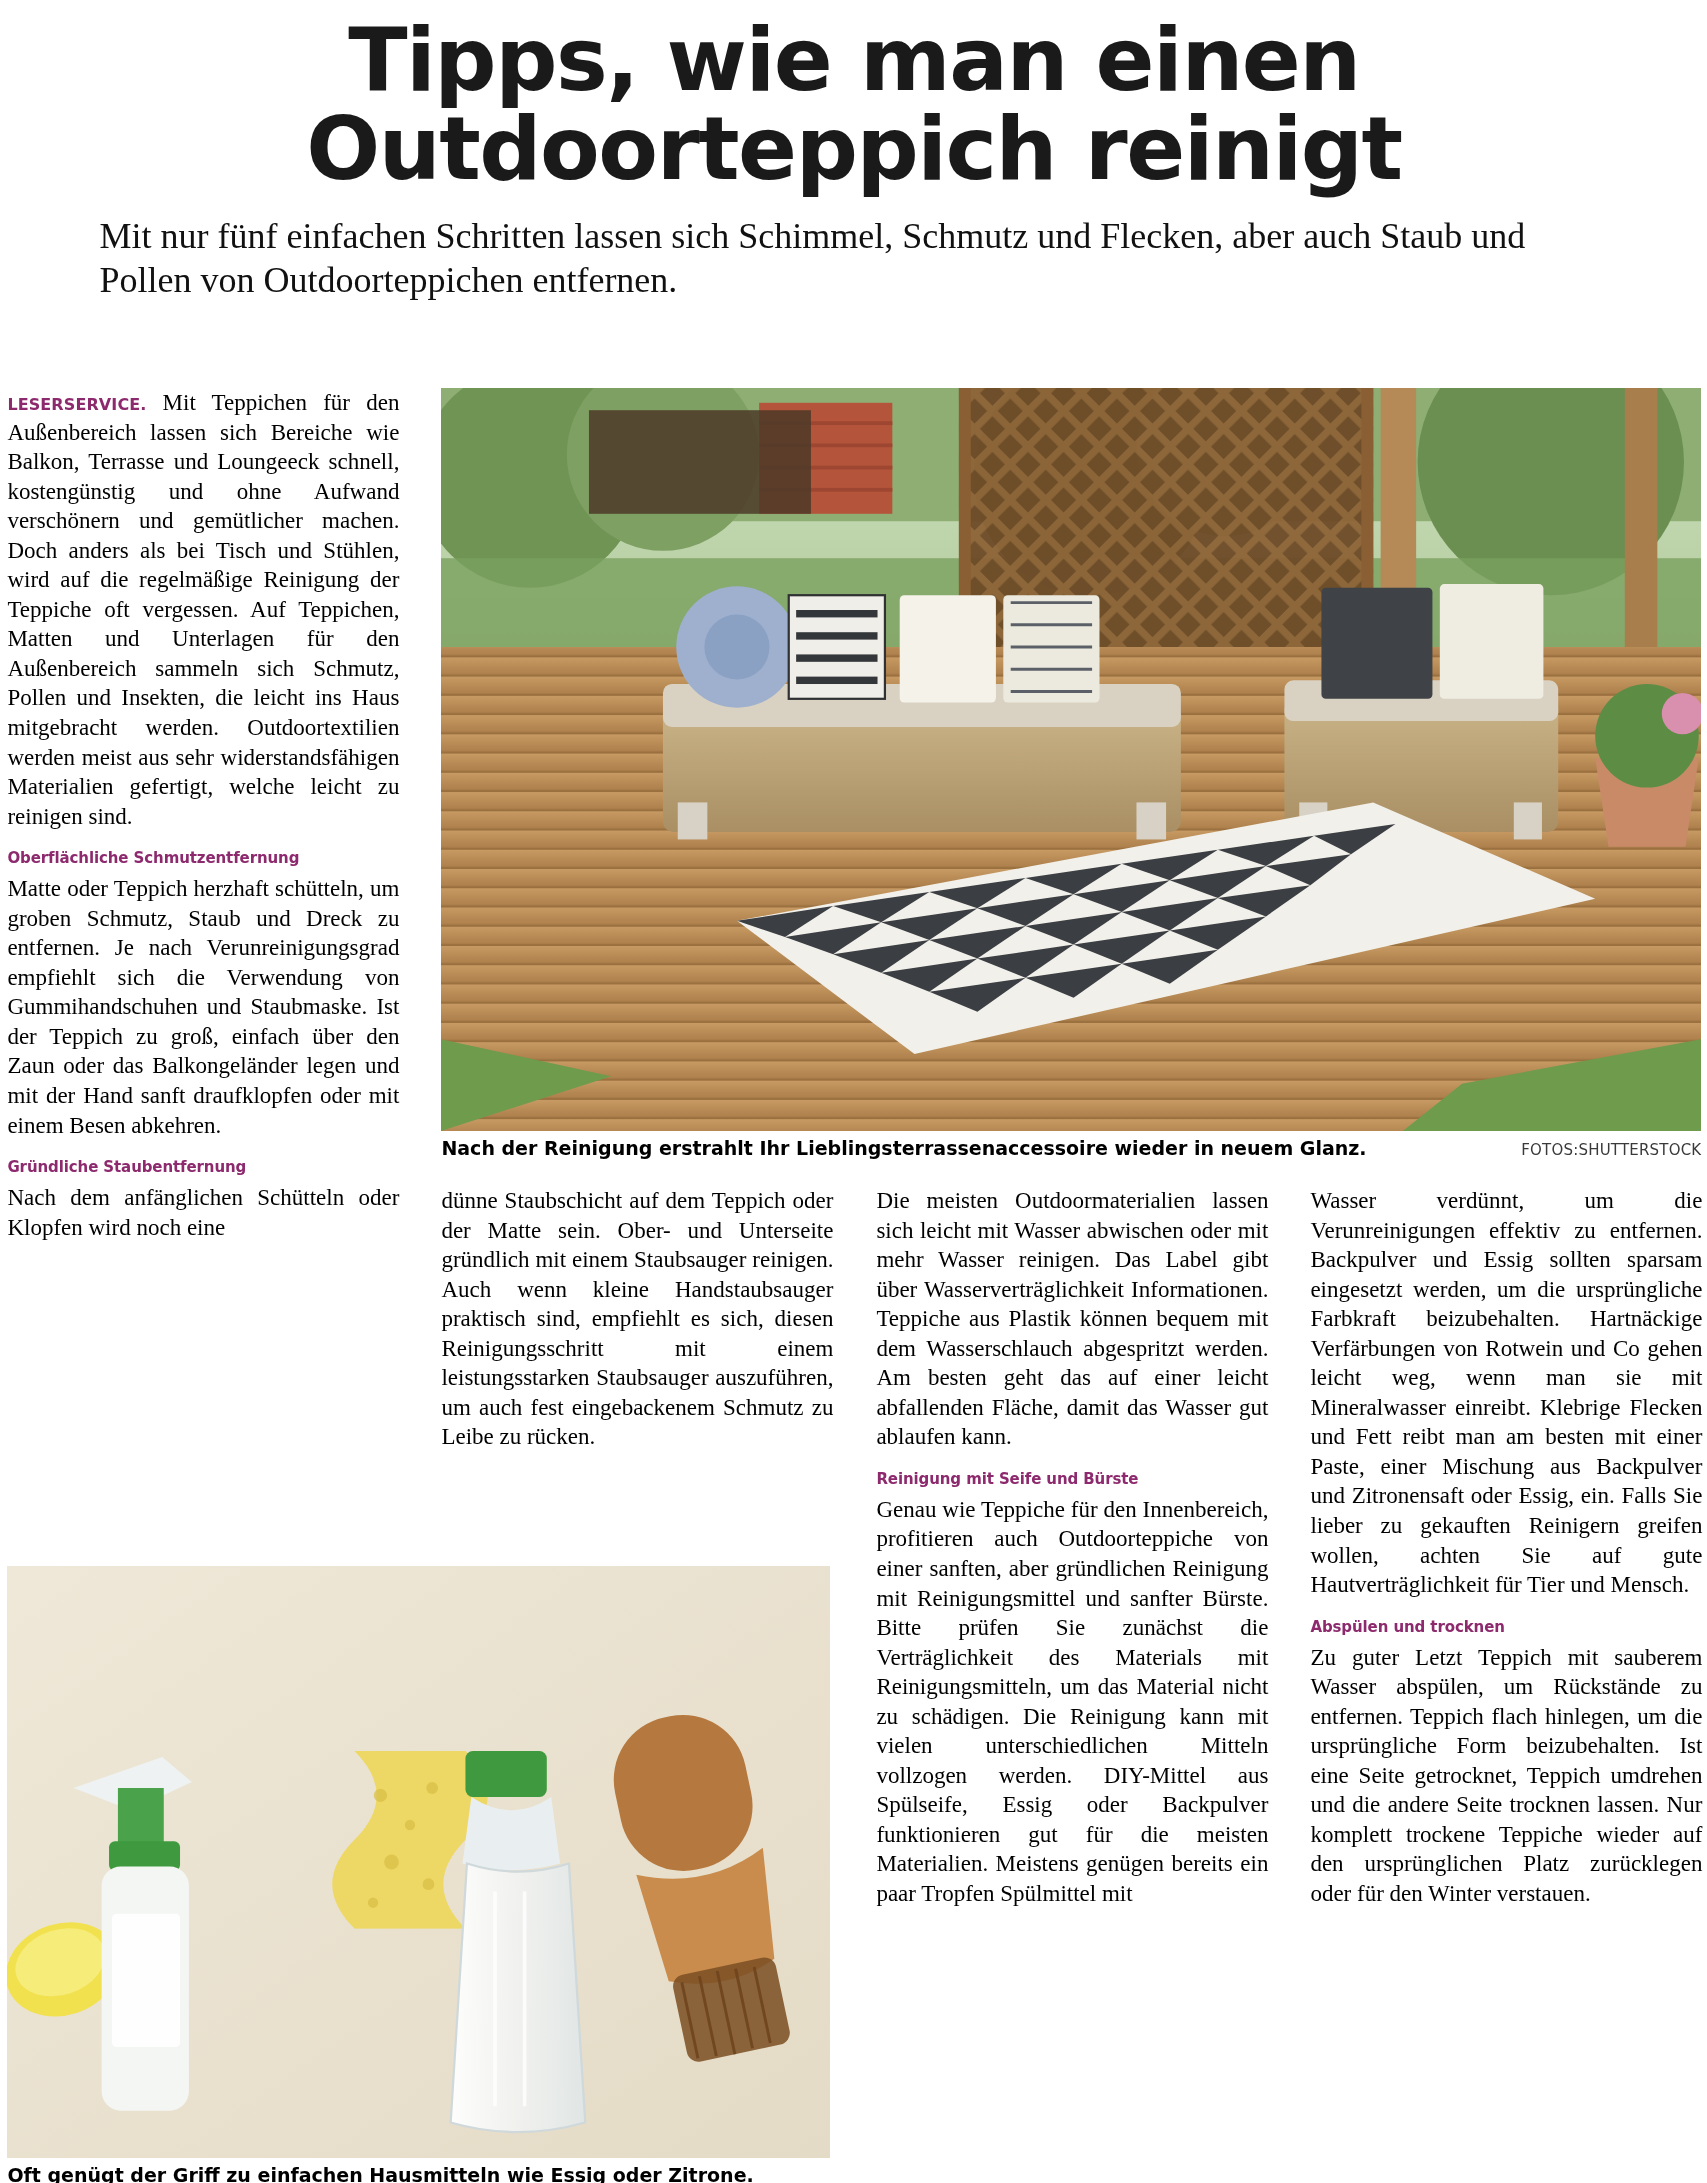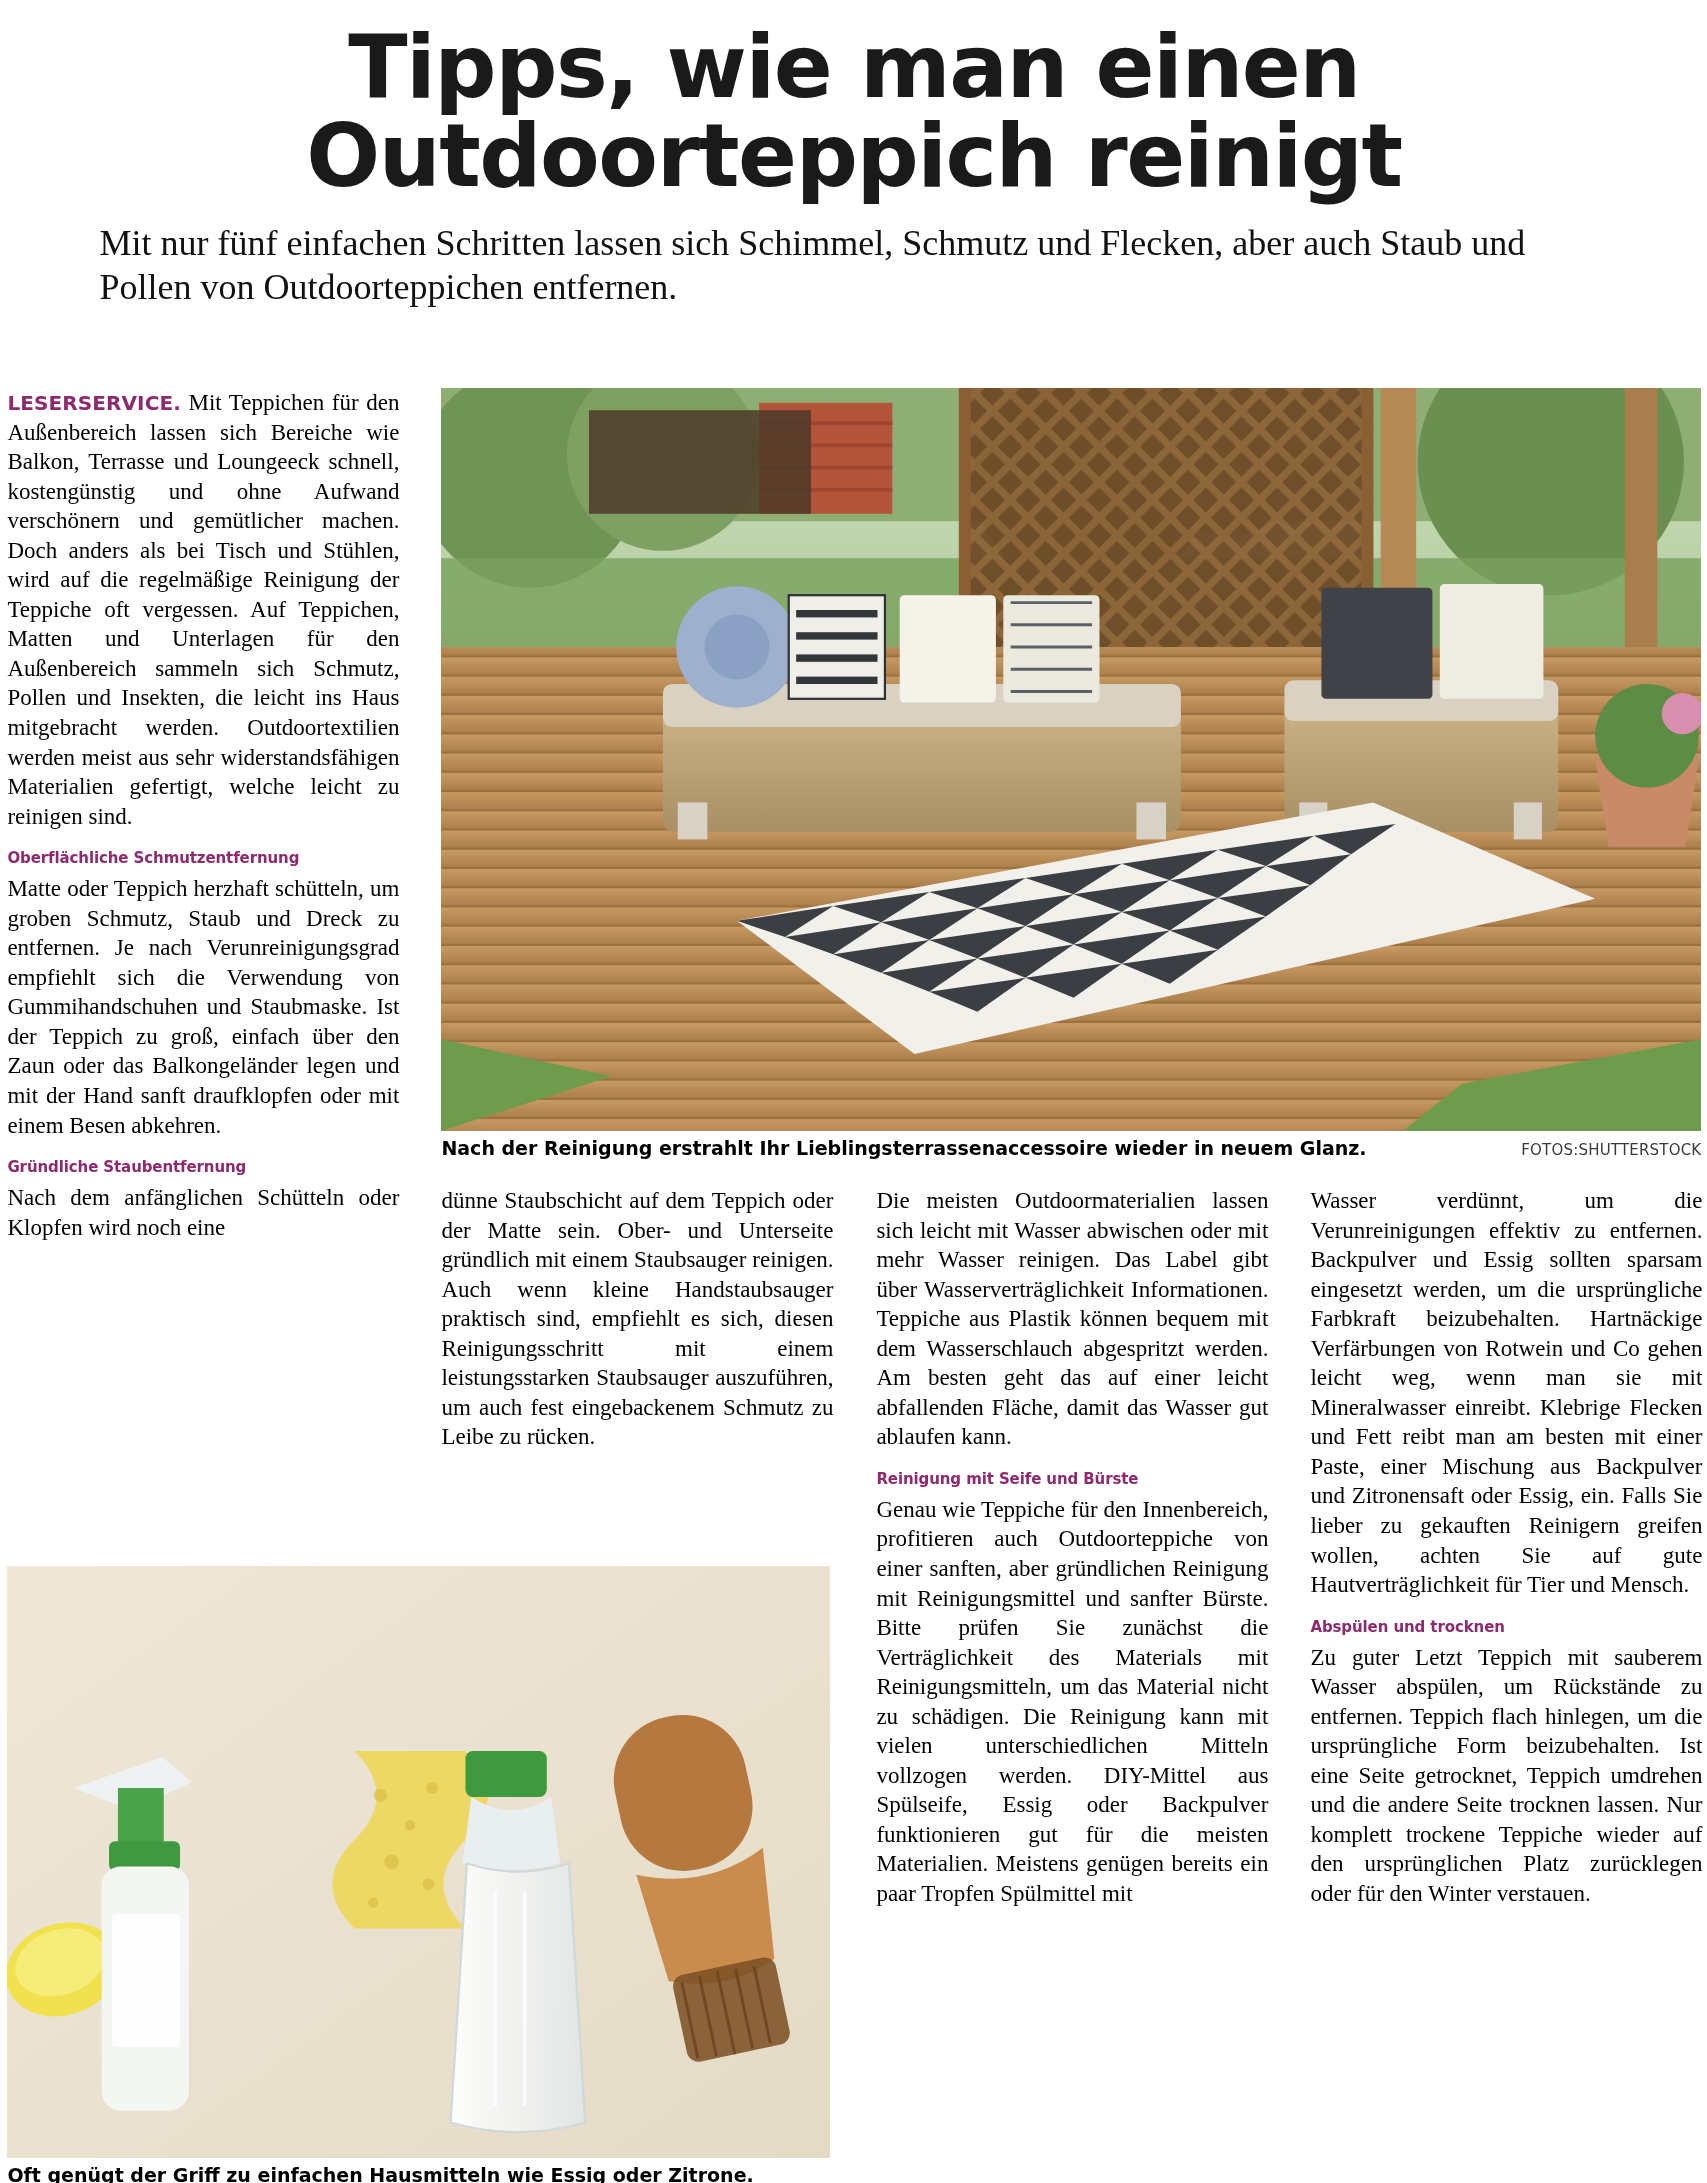--- a/index.html
+++ b/index.html
@@ -20,21 +20,21 @@
     width: 1708px;
     height: 2183px;
     padding: 0;
     box-sizing: border-box;
   }
 
   
   .headline {
     width: 1568px;
     margin: 0 auto;
-    padding-top: 23px;
+    padding-top: 16px;
     text-align: center;
     font-family: "DejaVu Sans", sans-serif;
     font-weight: bold;
     font-size: 87px;
     line-height: 1.02;
     letter-spacing: -1.5px;
     color: #1a1a1a;
   }
   .headline .l2 { display: block; }
 
@@ -69,21 +69,21 @@
     font-size: 23px;
     line-height: 1.285;
     text-align: justify;
     text-justify: inter-word;
     hyphens: auto;
     color: #000000;
   }
   .kicker {
     font-family: "DejaVu Sans", sans-serif;
     font-weight: bold;
-    font-size: 20px;
+    font-size: 16px;
     letter-spacing: 0.1px;
     color: #8d2a6e;
     margin-top: 27px;
   }
   h2.sub {
     font-family: "DejaVu Sans", sans-serif;
     font-weight: bold;
     font-size: 15px;
     line-height: 1.15;
     color: #8d2a6e;

